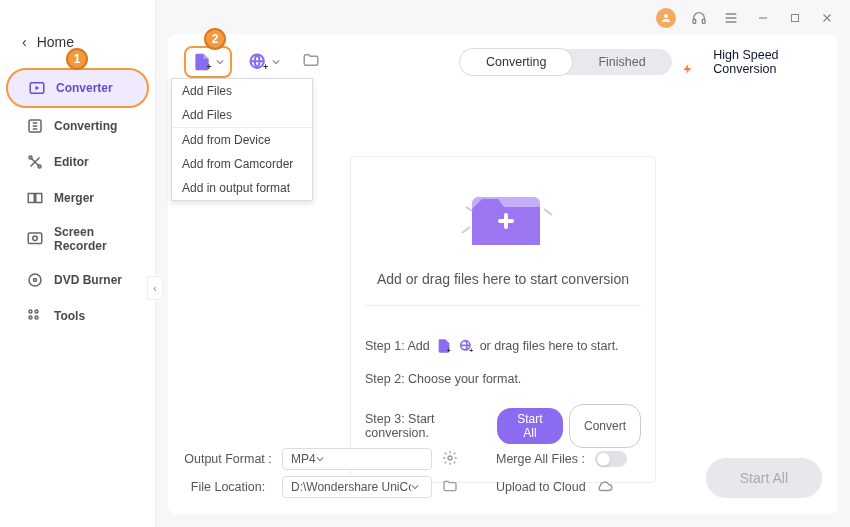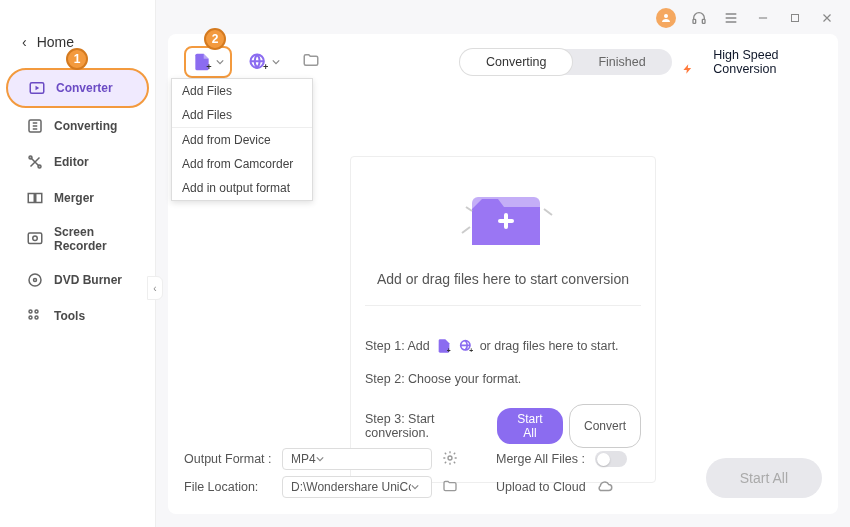--- a/index.html
+++ b/index.html
@@ -35,21 +35,21 @@
 .dropdown hr { border: none; border-top: 1px solid #eee; }
 .dropzone { margin: 78px auto 0 auto; width: 306px; border: 1px solid #eee; border-radius: 4px; padding: 22px 14px 16px 14px; }
 .dz-illustration { display: flex; justify-content: center; margin-bottom: 10px; }
 .dz-text { text-align: center; color: #555; font-size: 14px; margin: 12px 0 18px 0; }
 .dz-steps { border-top: 1px solid #eee; padding-top: 14px; font-size: 12.5px; color: #555; }
 .dz-step { display: flex; align-items: center; gap: 6px; margin: 18px 0; }
 .start-pill { background: #8b6cf0; color: #fff; border: none; border-radius: 14px; padding: 4px 14px; font-size: 12px; cursor: pointer; }
 .convert-pill { background: #fff; color: #555; border: 1px solid #ccc; border-radius: 14px; padding: 14px 14px; font-size: 12px; cursor: pointer; }
 .bottom { position: absolute; left: 16px; right: 16px; bottom: 10px; }
 .bottom-row { display: flex; align-items: center; gap: 10px; font-size: 12.5px; color: #555; margin: 6px 0; }
-.bottom-label { width: 88px; }
+.bottom-label { width: 88px; text-align: center; }
 .select { width: 150px; border: 1px solid #ddd; border-radius: 4px; padding: 3px 8px; font-size: 12px; background: #fff; display: flex; align-items: center; cursor: pointer; }
 .merge-label { margin-left: 28px; }
 .toggle { width: 32px; height: 16px; background: #e2e2e6; border-radius: 10px; position: relative; cursor: pointer; }
 .toggle::after { content: ""; position: absolute; width: 13px; height: 13px; background: #fff; border-radius: 50%; top: 1.5px; left: 2px; box-shadow: 0 1px 2px rgba(0,0,0,0.2); }
 .startall-btn { position: absolute; right: 0; bottom: 6px; background: #e8e8ec; color: #aaa; border: none; border-radius: 22px; padding: 12px 34px; font-size: 14px; cursor: pointer; }
 .collapse-handle { position: absolute; left: 147px; top: 276px; width: 16px; height: 24px; background: #fff; border: 1px solid #eee; border-radius: 0 6px 6px 0; display: flex; align-items: center; justify-content: center; color: #888; font-size: 10px; cursor: pointer; z-index: 5; }
 .mini-icon { display:inline-flex; width:16px; height:16px; }
 </style>
 </head>
 <body>

